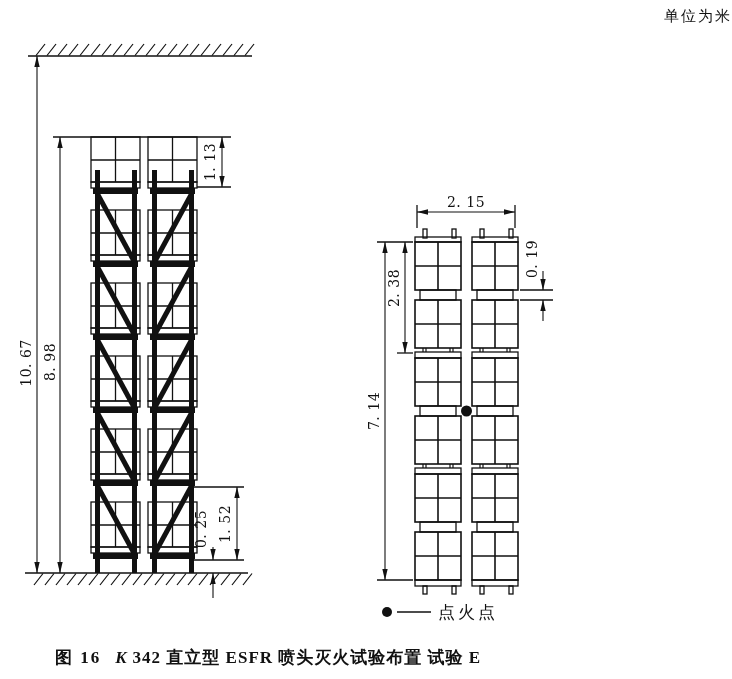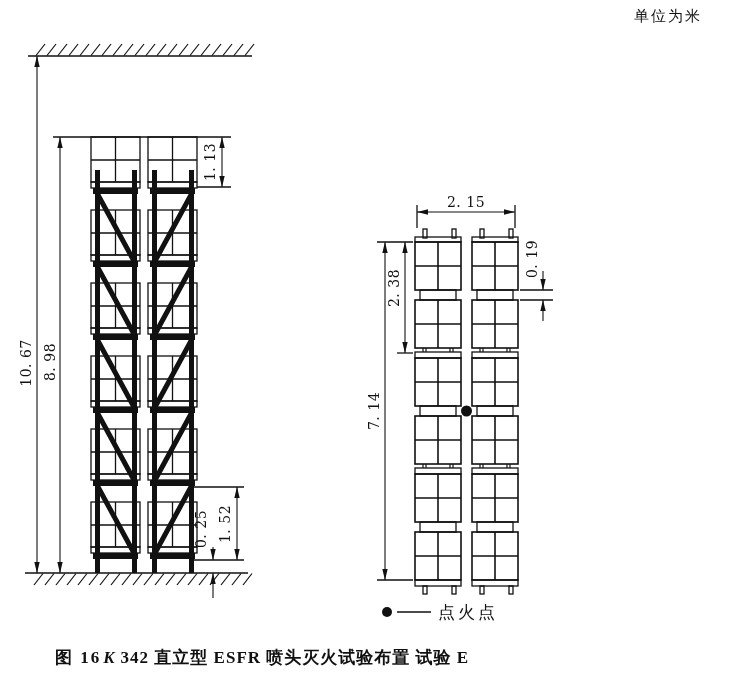--- a/index.html
+++ b/index.html
@@ -3,25 +3,25 @@
 <meta charset="utf-8">
 <style>
   html,body{margin:0;padding:0;background:#fff;}
   #page{position:relative;width:732px;height:679px;background:#ffffff;overflow:hidden;
         font-family:"Liberation Serif",serif;color:#111;}
   svg{position:absolute;left:0;top:0;}
   .thin{stroke:#111;stroke-width:1.3;fill:none;}
   .dimln{stroke:#111;stroke-width:1.1;fill:none;}
   .dim{font:14px "DejaVu Serif",serif;fill:#111;letter-spacing:.5px;}
   .arr{fill:#111;}
-  #unit-note{position:absolute;top:7px;right:30px;font-size:15px;letter-spacing:2px;
+  #unit-note{position:absolute;top:7px;right:0;font-size:15px;letter-spacing:2px;
              font-family:Liberation Mono, monospace;}
   #caption{position:absolute;left:55px;top:646px;font-size:17px;font-weight:bold;
            letter-spacing:1px;font-family:"Liberation Serif",serif;white-space:nowrap;}
-  #caption .cap-fig{margin-right:2px;letter-spacing:2px;}
+  #caption .cap-fig{margin-right:14px;letter-spacing:2px;}
   #caption .cap-k{font-style:italic;margin-right:5px;font-family:"Liberation Serif",serif;}
 </style>
 </head>
 <body>
 
 <div id="page">
 
 <svg width="732" height="679" viewBox="0 0 732 679">
   <defs>
     <marker id="aE" markerUnits="userSpaceOnUse" markerWidth="12" markerHeight="8" refX="11" refY="4" orient="auto">

